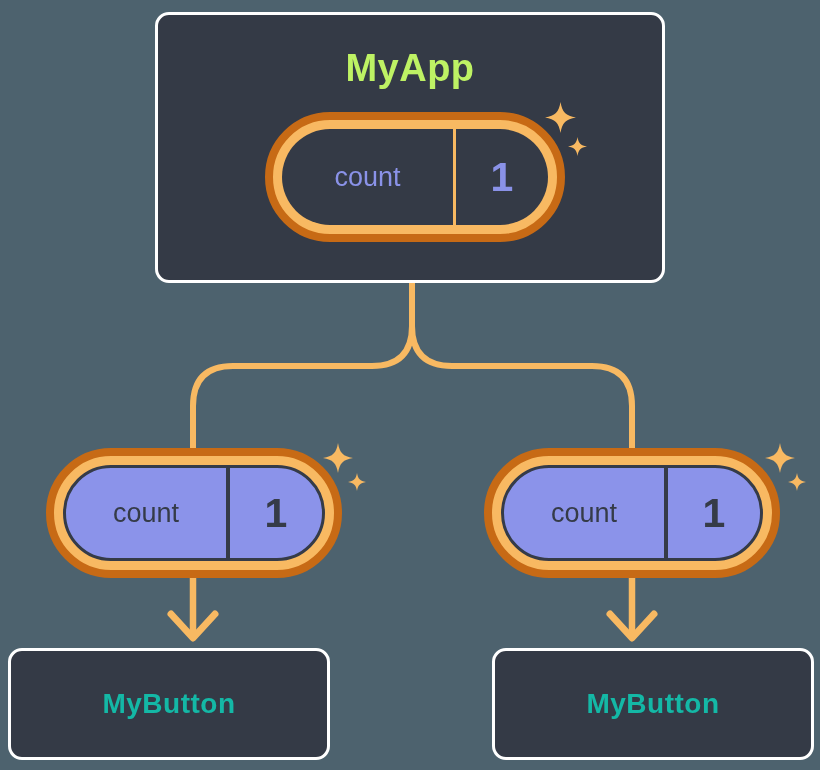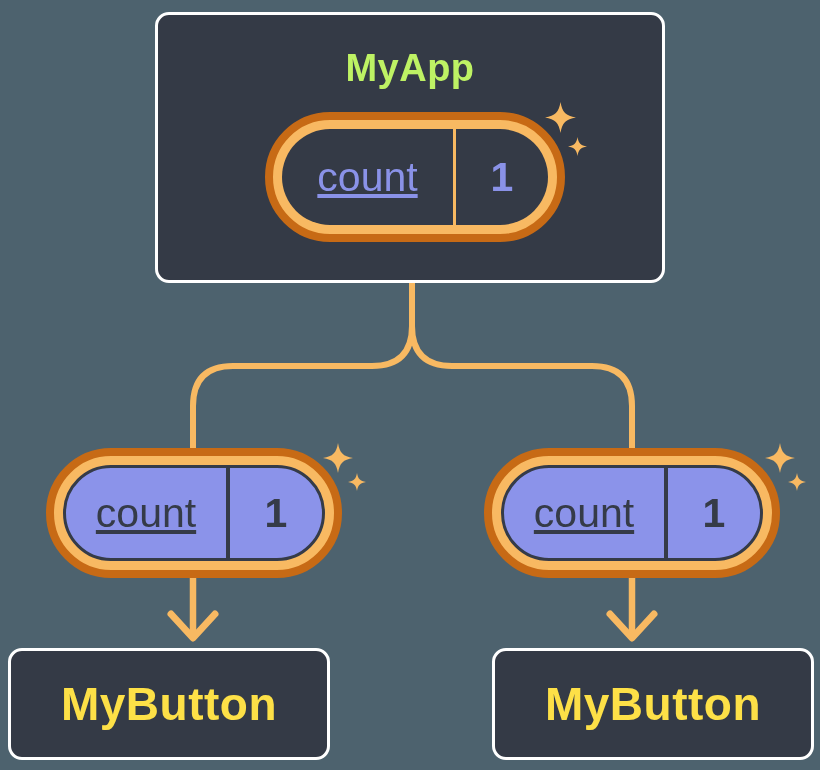--- a/index.html
+++ b/index.html
@@ -43,22 +43,22 @@
   .node-leaf {
     width: 322px; height: 112px;
     top: 648px;
     display: flex;
     align-items: center;
     justify-content: center;
   }
   .leaf-left  { left: 8px; }
   .leaf-right { left: 492px; }
   .leaf-title {
-    color: #fde047;
-    font-size: 46px;
+    color: #14b8a6;
+    font-size: 28px;
     font-weight: bold;
     letter-spacing: 0.5px;
   }
   .pill {
     position: absolute;
     box-sizing: border-box;
     background: #F8B962;
     border: 8px solid #C76A15;
     border-radius: 999px;
     padding: 9px;
@@ -79,21 +79,21 @@
   }
   .pill-body.purple {
     background: #8B93EA;
     border: 3px solid #353B48;
   }
   .pill-label, .pill-value {
     display: flex;
     align-items: center;
     justify-content: center;
   }
-  .pill-label { flex: 1; font-size: 41px; text-decoration: underline; }
+  .pill-label { flex: 1; font-size: 27px; }
   .pill-value { width: 92px; font-size: 41px; font-weight: bold; }
   .pill-body.dark .pill-label,
   .pill-body.dark .pill-value { color: #8A92E8; }
   .pill-body.purple .pill-label,
   .pill-body.purple .pill-value { color: #353B48; }
   .pill-divider { width: 3px; }
   .pill-body.dark .pill-divider { background: #F8B962; }
   .pill-body.purple .pill-divider { background: #353B48; width: 4px; }
   .sparkle {
     position: absolute;

